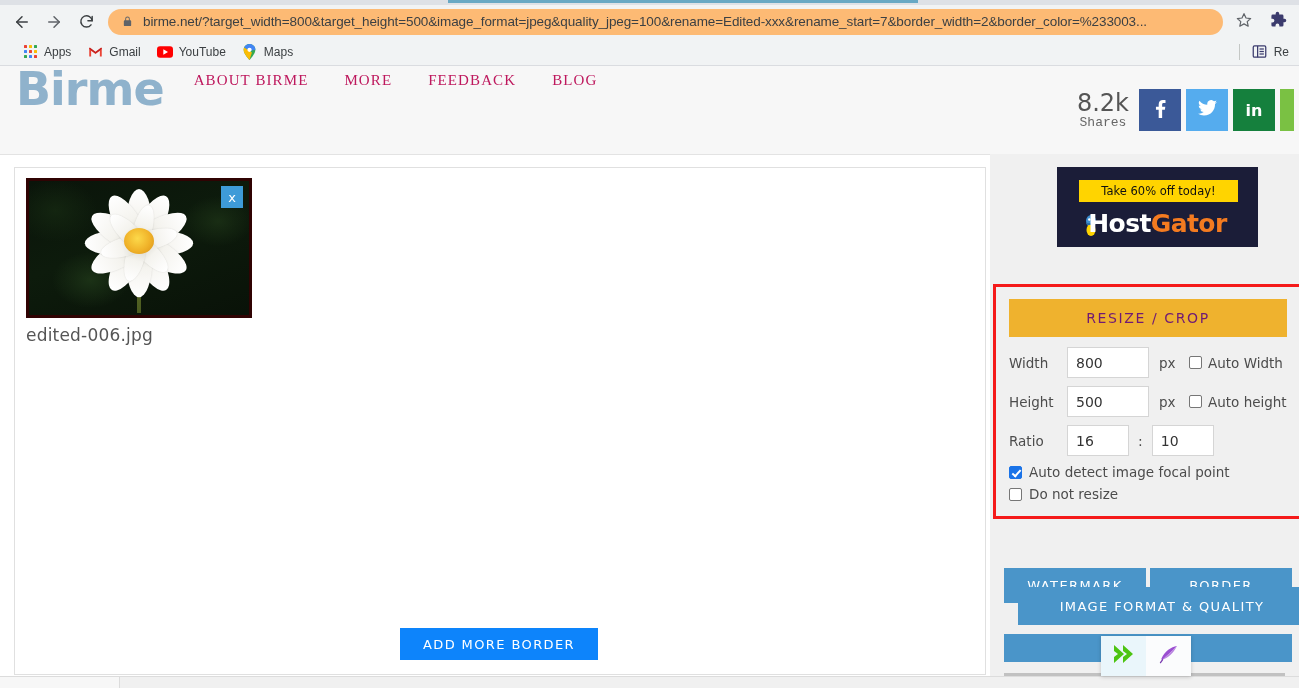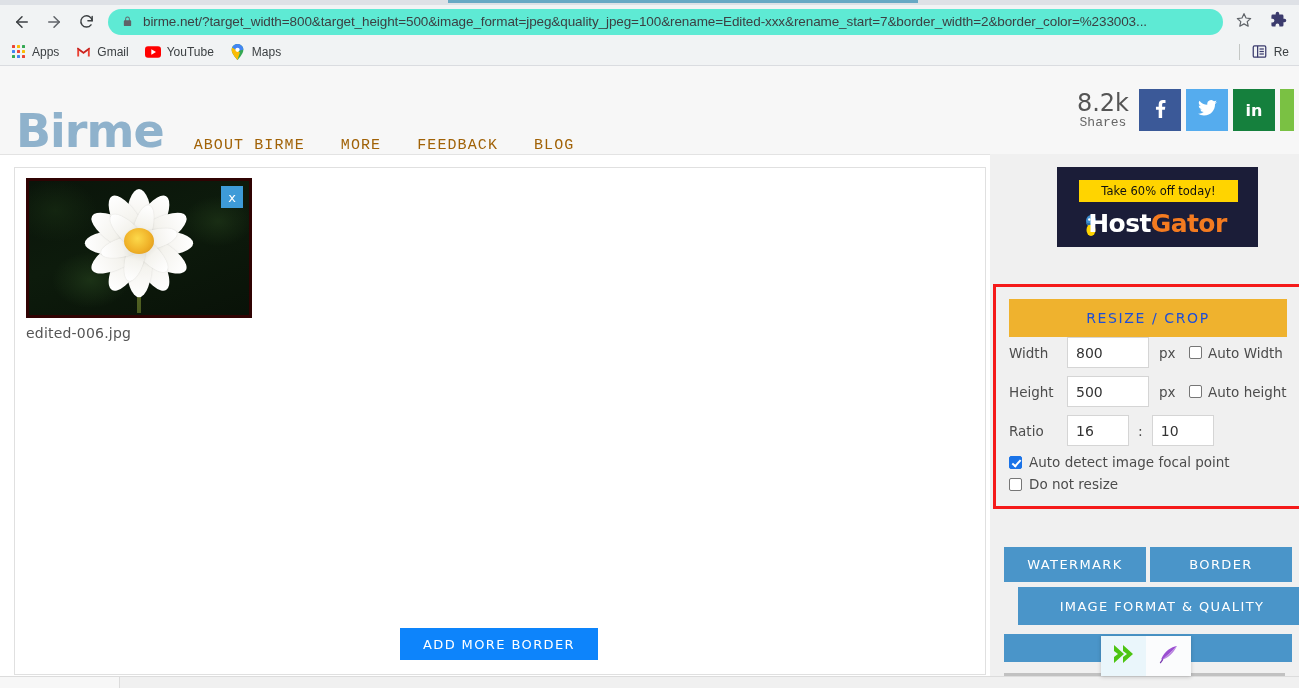--- a/index.html
+++ b/index.html
@@ -40,21 +40,21 @@
     width: 28px; height: 28px;
     display: flex; align-items: center; justify-content: center;
     border-radius: 50%;
     flex: 0 0 auto;
     color: #3c4043;
   }
   .nav-btn svg { display: block; }
   #omnibox {
     flex: 1 1 auto;
     height: 26px;
-    background: #5eead4;
+    background: #fdba74;
     border-radius: 13px;
     display: flex;
     align-items: center;
     padding: 0 10px 0 14px;
     margin-left: 4px;
     overflow: hidden;
     min-width: 0;
   }
   #lock-icon { flex: 0 0 auto; margin-right: 10px; display:flex; }
   #url-text {
@@ -75,21 +75,21 @@
     width: 26px; height: 26px;
     display: flex; align-items: center; justify-content: center;
     flex: 0 0 auto;
     margin-left: 4px;
   }
 
   #bookmarks-row {
     height: 27px;
     display: flex;
     align-items: center;
-    padding: 0 4px;
+    padding: 0 16px;
     background: #f1f3f4;
     gap: 2px;
     position: relative;
   }
   .bm-item {
     display: flex;
     align-items: center;
     gap: 6px;
     padding: 3px 8px 3px 6px;
     border-radius: 4px;
@@ -122,21 +122,21 @@
     background: #ffffff;
     position: relative;
     overflow: hidden;
   }
 
   
   #site-header {
     height: 88px;
     background: #f7f7f7;
     display: flex;
-    align-items: flex-end;
+    align-items: flex-start;
     padding-left: 16px;
     position: relative;
   }
   #logo {
     font-family: "DejaVu Sans", sans-serif;
     font-size: 46px;
     font-weight: bold;
     color: #8fb2cc;
     letter-spacing: -1px;
     line-height: 1;
@@ -144,24 +144,24 @@
     user-select: none;
   }
   #main-nav {
     display: flex;
     align-items: center;
     gap: 36px;
     margin-top: 6px;
   }
   .nav-link {
     font-size: 15px;
-    color: #a16207;
+    color: #be185d;
     letter-spacing: 1.1px;
     text-decoration: none;
-    font-family: Liberation Mono, monospace;
+    font-family: Liberation Serif, serif;
   }
   #share-area {
     position: absolute;
     right: 0; top: 0;
     height: 88px;
     display: flex;
     align-items: center;
     gap: 0;
   }
   #share-count {
@@ -262,21 +262,21 @@
     background: #3e9bd8;
     color: #fff;
     font-size: 13px;
     display: flex;
     align-items: center;
     justify-content: center;
     font-family: "DejaVu Sans", sans-serif;
   }
   #thumb-name {
     margin-top: 7px;
-    font-size: 14px;
+    font-size: 17px;
     color: #555;
     font-family: "DejaVu Sans", sans-serif;
     letter-spacing: 0.2px;
   }
   #add-more-btn {
     position: absolute;
     left: 385px; bottom: 14px;
     width: 198px; height: 32px;
     background: #0d84fb;
     color: #ffffff;
@@ -337,27 +337,28 @@
     position: absolute;
     left: 3px; top: 130px;
     width: 310px;
     border: 3px solid #f51a1a;
     background: #f0f0f0;
     padding: 12px 13px 14px 13px;
   }
   #resize-header {
     height: 38px;
     background: #efb22e;
-    color: #1d4ed8;
+    color: #701a75;
     display: flex;
     align-items: center;
     justify-content: center;
     font-size: 14px;
     letter-spacing: 1.6px;
     font-family: "DejaVu Sans", sans-serif;
+    margin-bottom: 10px;
   }
   .form-row {
     display: flex;
     align-items: center;
     margin-bottom: 8px;
     font-family: "DejaVu Sans", sans-serif;
   }
   .f-label {
     width: 58px;
     font-size: 13.5px;
@@ -438,21 +439,21 @@
     cursor: pointer;
     border: none;
   }
   #btn-row-1 {
     position: absolute;
     left: 14px; top: 393px;
     width: 288px;
     display: flex;
     gap: 4px;
   }
-  #btn-row-1 .sb-btn { flex: 1 1 0; height: 35px; }
+  #btn-row-1 .sb-btn { flex: 1 1 0; height: 35px; margin-top: 21px; }
   #btn-format {
     position: absolute;
     left: 28px; top: 433px;
     width: 288px; height: 38px;
   }
   #btn-partial {
     position: absolute;
     left: 14px; top: 480px;
     width: 288px; height: 28px;
     overflow: hidden;

